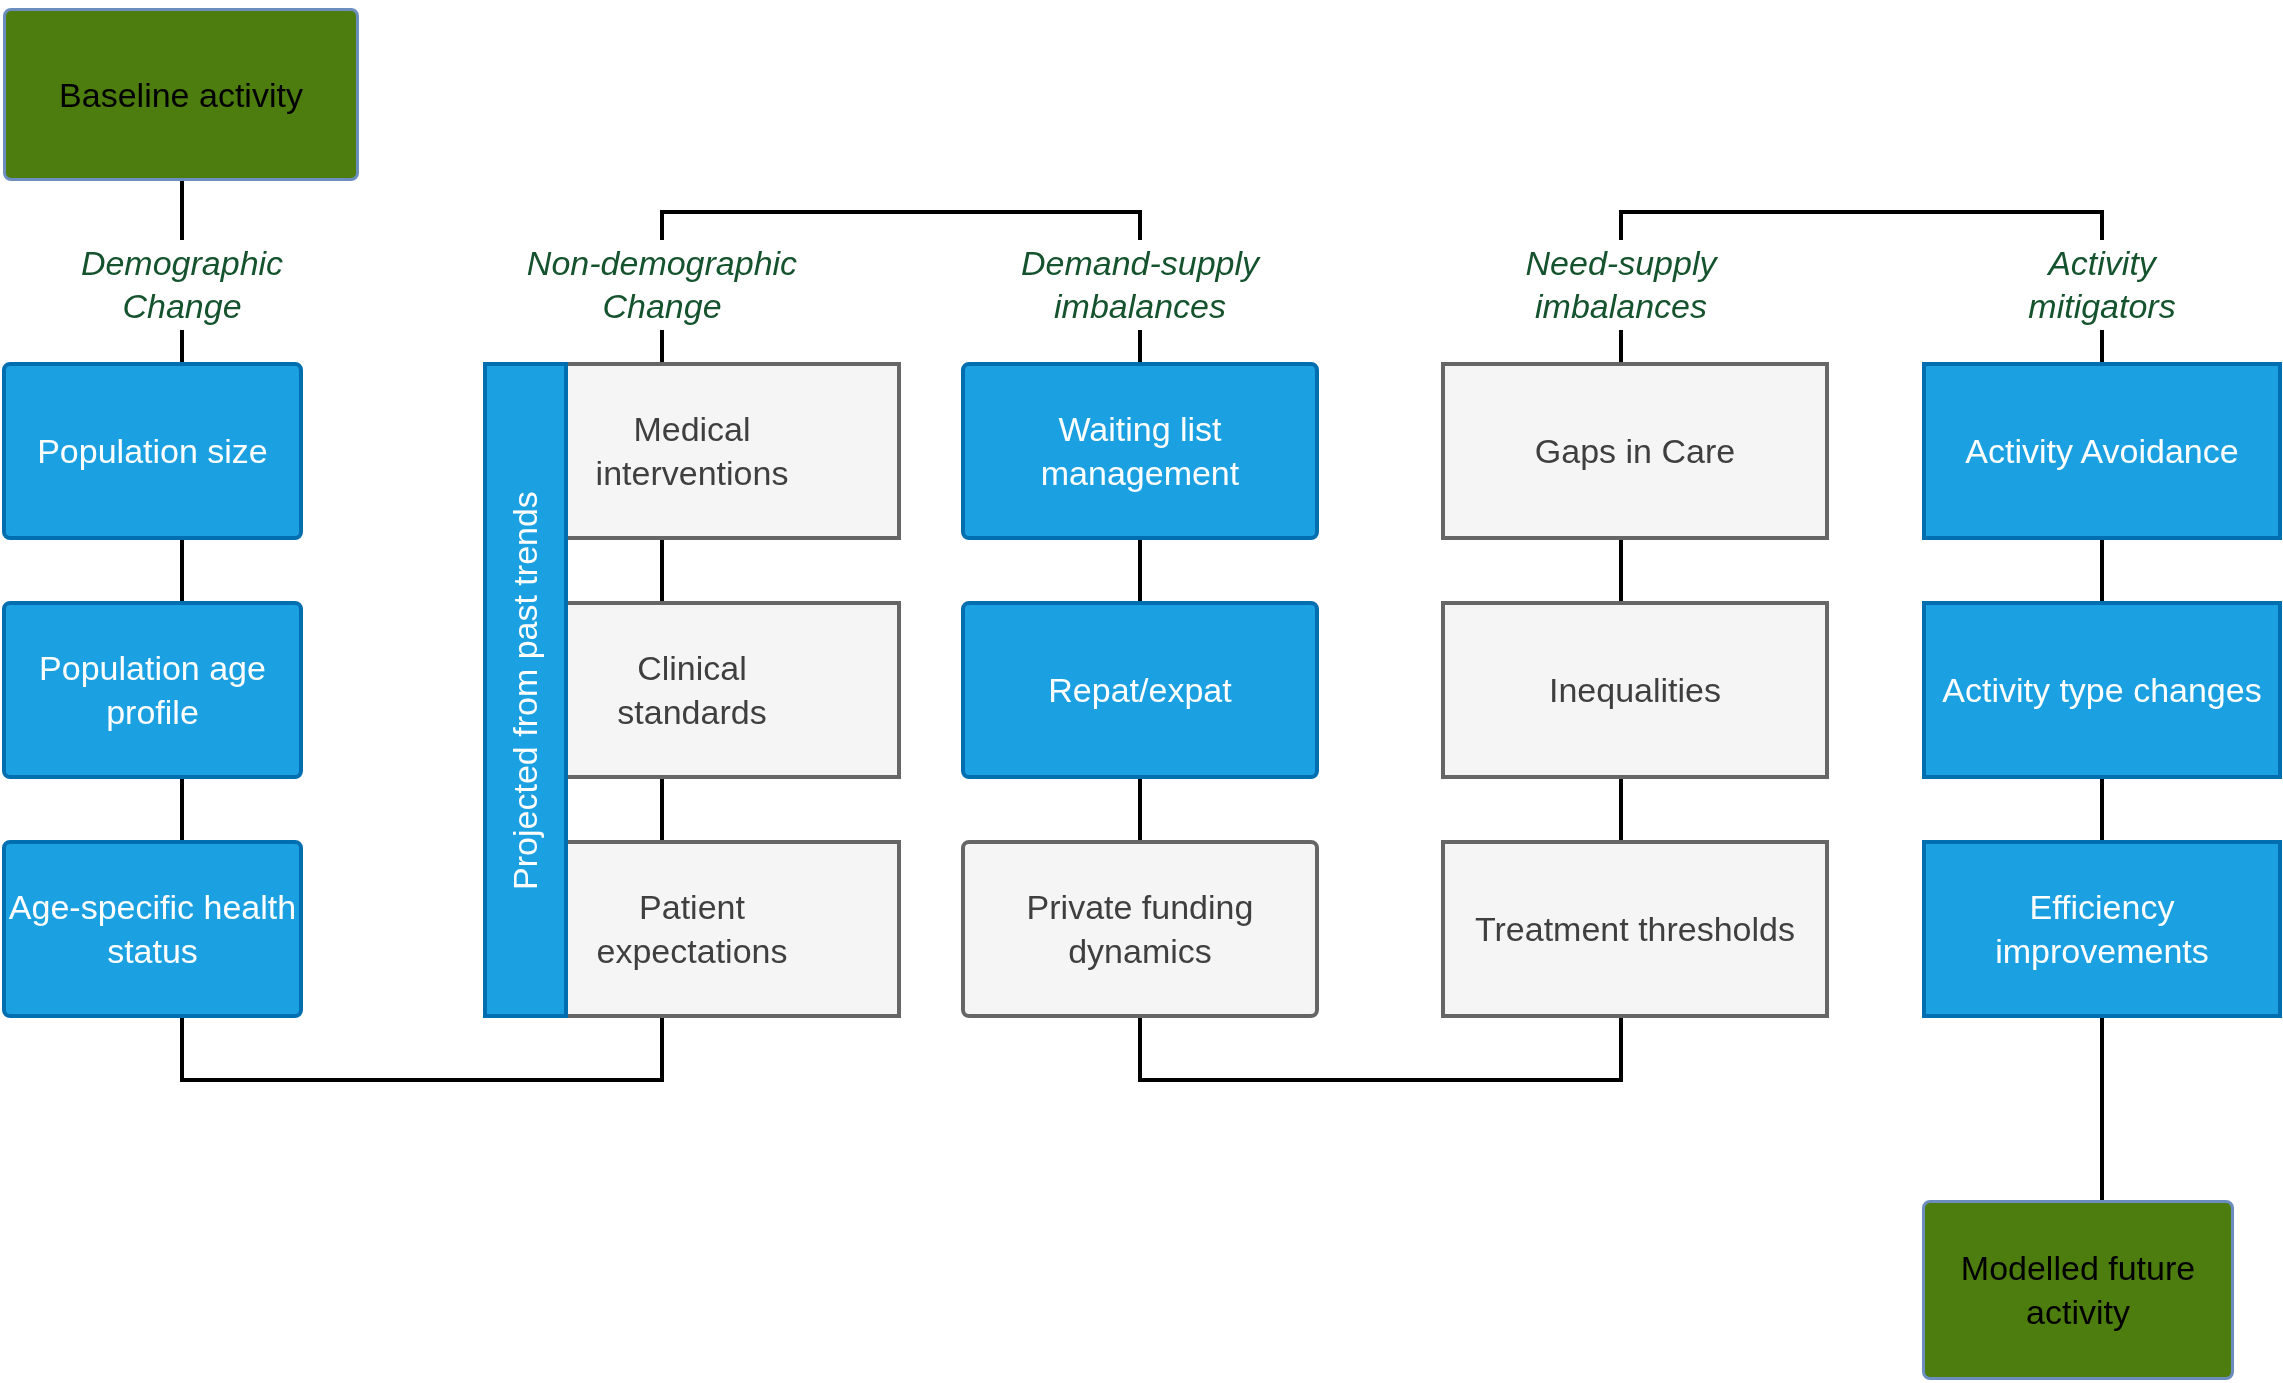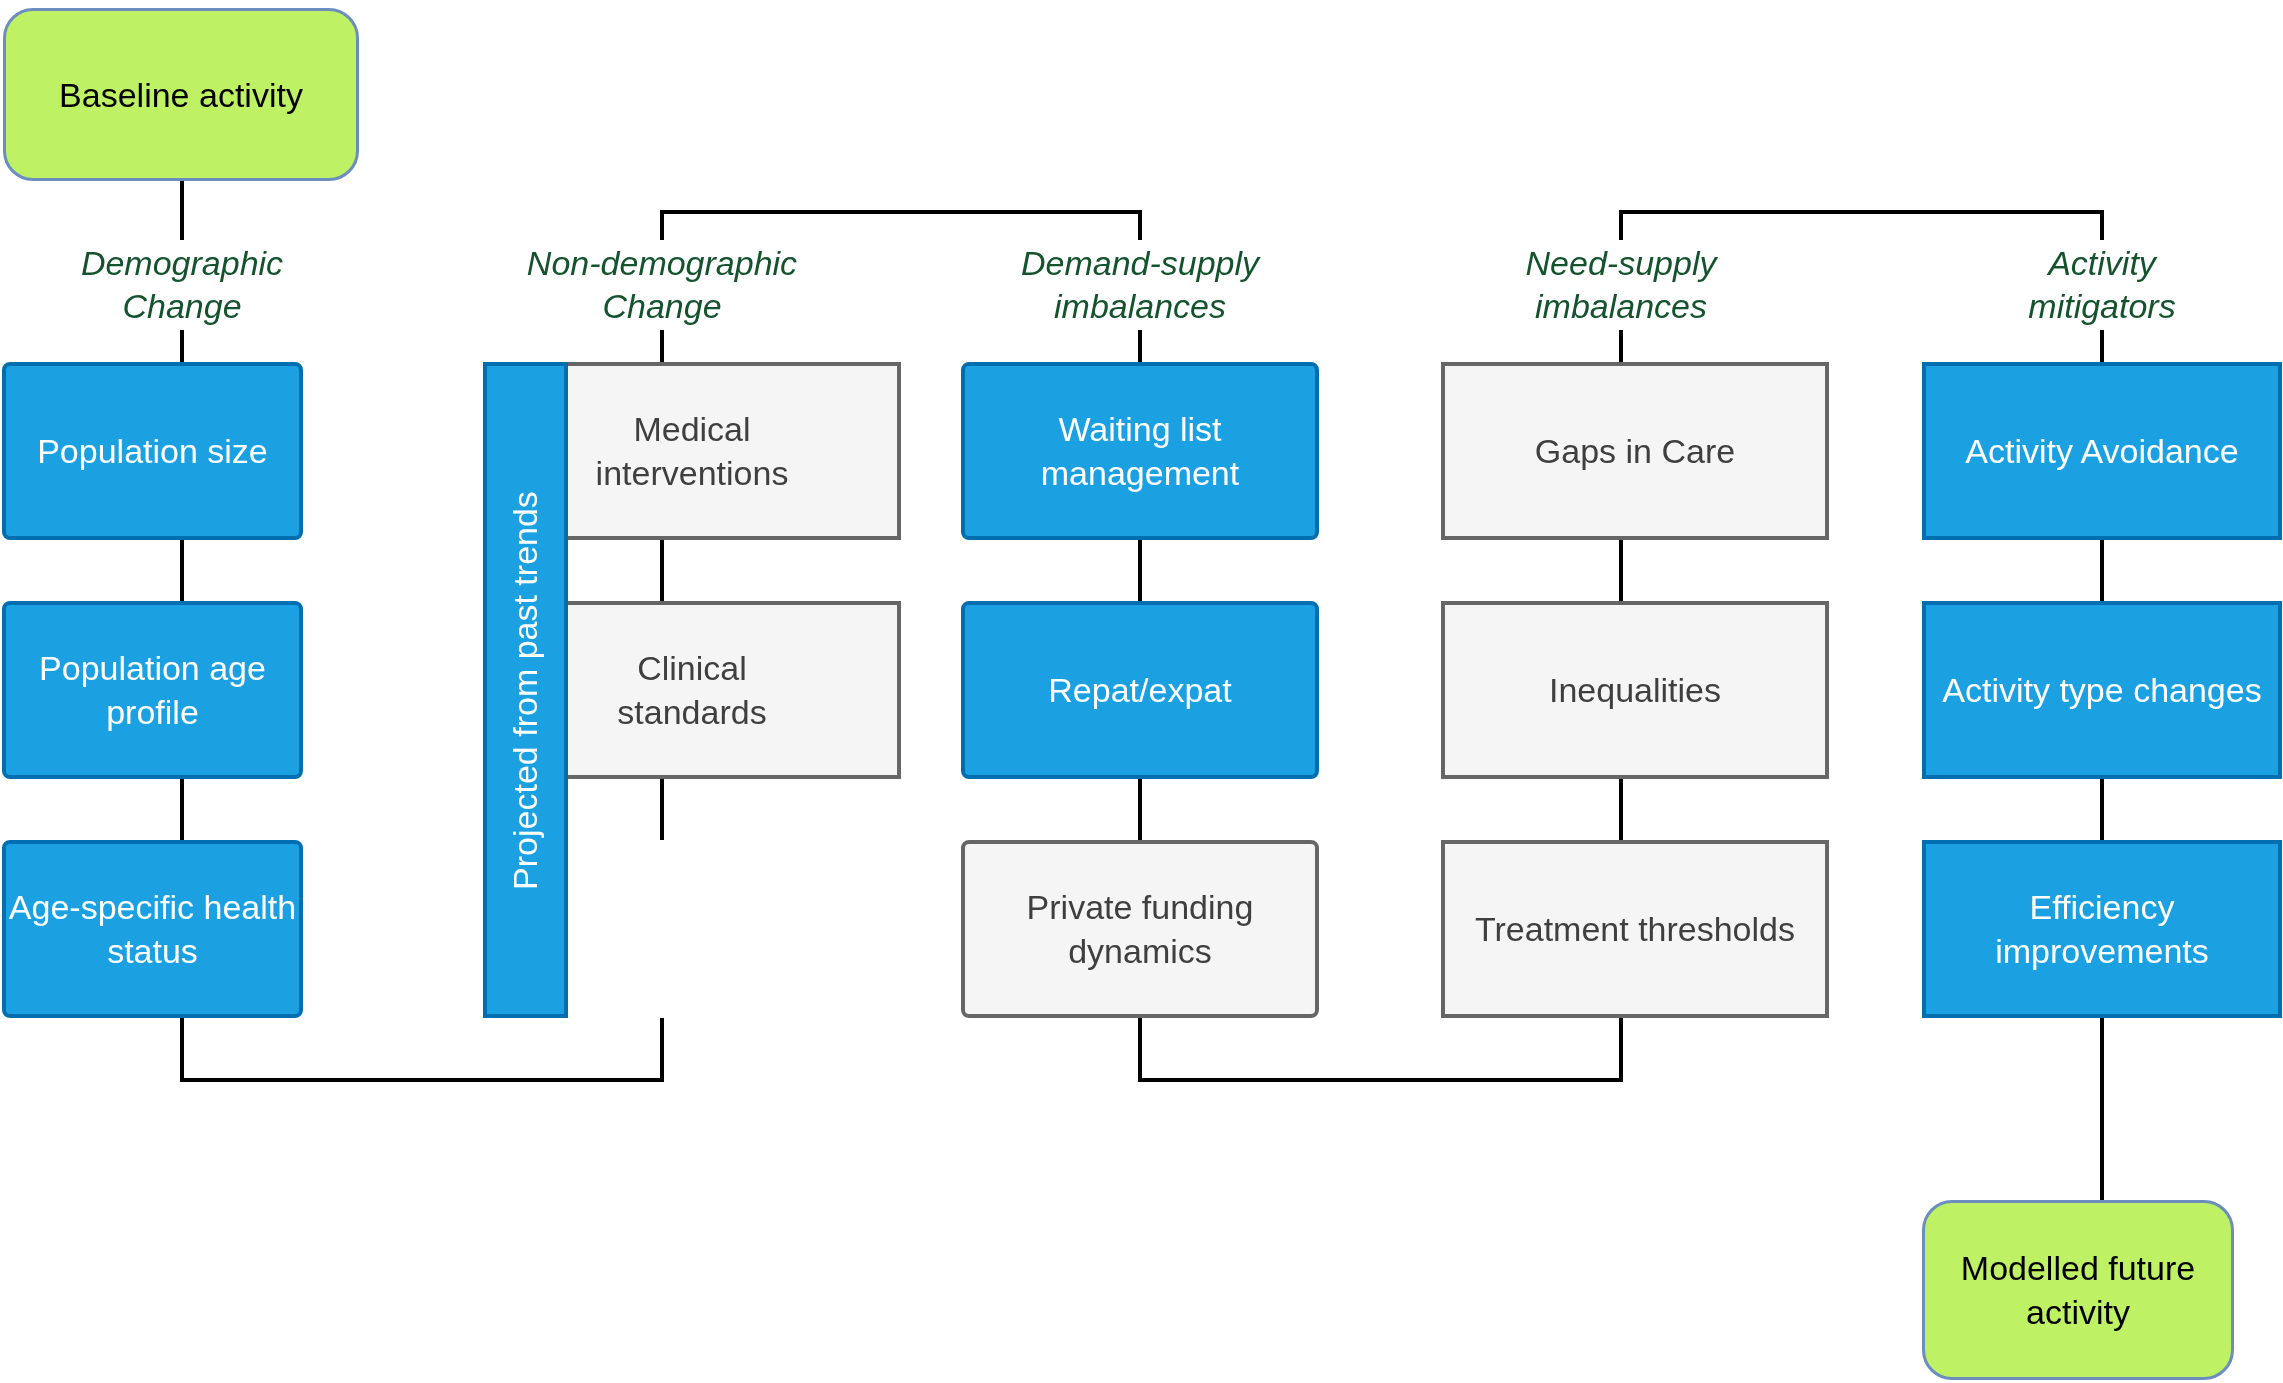--- a/index.html
+++ b/index.html
@@ -10,22 +10,22 @@
   
   .box{
     position:absolute;box-sizing:border-box;height:178px;
     display:flex;align-items:center;justify-content:center;text-align:center;
     font-size:34px;line-height:44px;white-space:pre-line;z-index:3;
   }
   .box.blue{background:#1ba1e2;border:4px solid #006eaf;color:#ffffff;}
   .box.gray{background:#f5f5f5;border:4px solid #666666;color:#3f3f3f;}
   
   .rounded{
-    position:absolute;box-sizing:border-box;border-radius:30px;
-    background:#bef264;border:3px solid #6c8ebf;color:#000000;
+    position:absolute;box-sizing:border-box;border-radius:8px;
+    background:#4d7c0f;border:3px solid #6c8ebf;color:#000000;
     display:flex;align-items:center;justify-content:center;text-align:center;
     font-size:34px;line-height:44px;white-space:pre-line;z-index:3;
   }
   
   .c1{left:2px;width:301px;border-radius:8px;}
   .c2{left:483px;width:418px;}
   .c3{left:961px;width:358px;border-radius:8px;}
   .c4{left:1441px;width:388px;}
   .c5{left:1922px;width:360px;}
   .r1{top:362px;}
@@ -104,20 +104,22 @@
 
   <div class="box blue c1 r1">Population size</div>
   <div class="box blue c1 r2">Population age profile</div>
   <div class="box blue c1 r3">Age-specific health
 status</div>
 
   <div class="box gray c2 r1">Medical
 interventions</div>
   <div class="box gray c2 r2">Clinical
 standards</div>
+  <div class="box gray c2 r3">Patient
+expectations</div>
   <div class="vbar">
     <span>Projected from past trends</span>
   </div>
 
   <div class="box blue c3 r1">Waiting list
 management</div>
   <div class="box blue c3 r2">Repat/expat</div>
   <div class="box gray c3 r3">Private funding
 dynamics</div>
 

